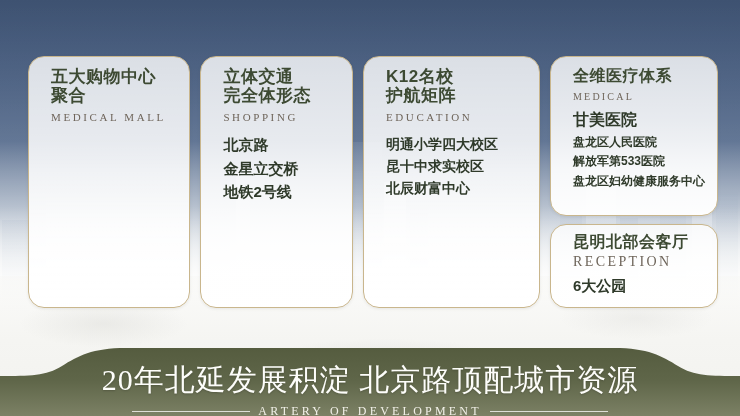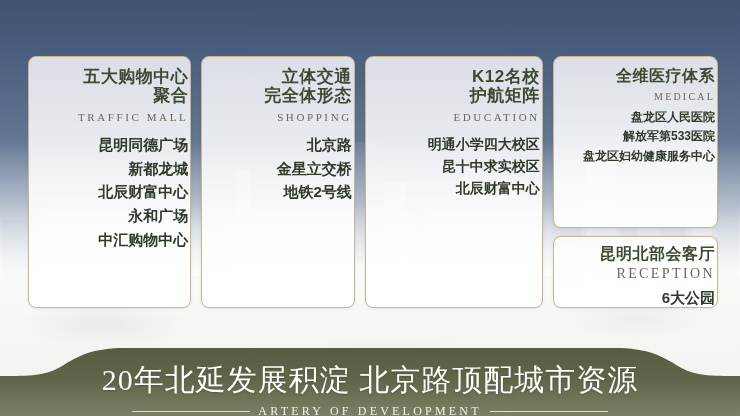--- a/index.html
+++ b/index.html
@@ -50,30 +50,30 @@
         display:flex;gap:10px;align-items:stretch;}
   .col{display:flex;flex-direction:column;gap:8px;}
   .col.a{width:166px;}
   .col.b{width:156px;}
   .col.c{width:181px;}
   .col.d{width:168px;}
 
   .card{
     position:relative;
     border:1px solid #c9b68d;
-    border-radius:8px;
+    border-radius:16px;
     background:linear-gradient(to bottom,
         rgba(255,255,255,.80) 0%,
         rgba(255,255,255,.86) 40%,
         rgba(255,255,255,.93) 70%,
         rgba(255,255,255,.97) 100%);
     box-shadow:0 1px 3px rgba(80,80,70,.10);
-    padding:10px 2px 12px;
+    padding:10px 22px 12px;
     box-sizing:border-box;
-    text-align:right;
+    text-align:left;
     overflow:hidden;
   }
   .card.full{flex:1;}
   .card-title{
     font-family:"Liberation Sans", sans-serif;
     font-weight:bold;
     color:#3d4a33;
     font-size:17px;
     line-height:1.12;
     letter-spacing:.5px;
@@ -94,21 +94,21 @@
     color:#2f3a2a;
     font-size:15px;
     line-height:1.58;
   }
   .card-items .it{white-space:nowrap;}
   
   .col.d .card-items{font-size:12px;line-height:1.62;margin-top:6px;}
   .col.d .card-items .it.lead{font-size:16px;line-height:1.5;margin-bottom:1px;}
   .col.d .card-title{font-size:16px;}
   .col.d .card-sub{font-size:10px;letter-spacing:2.2px;}
-  .card.recep{height:72px;padding-top:8px;}
+  .card.recep{height:84px;padding-top:8px;}
   .card.recep .card-title{font-size:16px;}
   .card.recep .card-sub{font-size:14px;letter-spacing:2.4px;margin-top:3px;}
   .card.recep .card-items{font-size:15px;margin-top:4px;}
   .col.c .card-items{font-size:14px;}
   .col.b .card-items{font-size:15px;}
 
   
   .banner-wrap{position:absolute;left:0;bottom:0;width:740px;height:74px;}
   .banner-svg{position:absolute;left:0;top:0;}
   .banner-text{
@@ -150,28 +150,21 @@
   </div>
   <div class="haze"></div>
   <div class="marble"></div>
 
   <div class="grid">
 
     <div class="col a">
       <div class="card full">
         <div class="card-title">五大购物中心
 聚合</div>
-        <div class="card-sub">TRAFFIC MALL</div>
-        <div class="card-items">
-          <div class="it">昆明同德广场</div>
-          <div class="it">新都龙城</div>
-          <div class="it">北辰财富中心</div>
-          <div class="it">永和广场</div>
-          <div class="it">中汇购物中心</div>
-        </div>
+        <div class="card-sub">MEDICAL MALL</div>
       </div>
     </div>
 
     <div class="col b">
       <div class="card full">
         <div class="card-title">立体交通
 完全体形态</div>
         <div class="card-sub">SHOPPING</div>
         <div class="card-items">
           <div class="it">北京路</div>
@@ -192,20 +185,21 @@
           <div class="it">北辰财富中心</div>
         </div>
       </div>
     </div>
 
     <div class="col d">
       <div class="card full">
         <div class="card-title">全维医疗体系</div>
         <div class="card-sub">MEDICAL</div>
         <div class="card-items">
+          <div class="it lead">甘美医院</div>
           <div class="it">盘龙区人民医院</div>
           <div class="it">解放军第533医院</div>
           <div class="it">盘龙区妇幼健康服务中心</div>
         </div>
       </div>
       <div class="card recep">
         <div class="card-title">昆明北部会客厅</div>
         <div class="card-sub">RECEPTION</div>
         <div class="card-items">
           <div class="it">6大公园</div>

